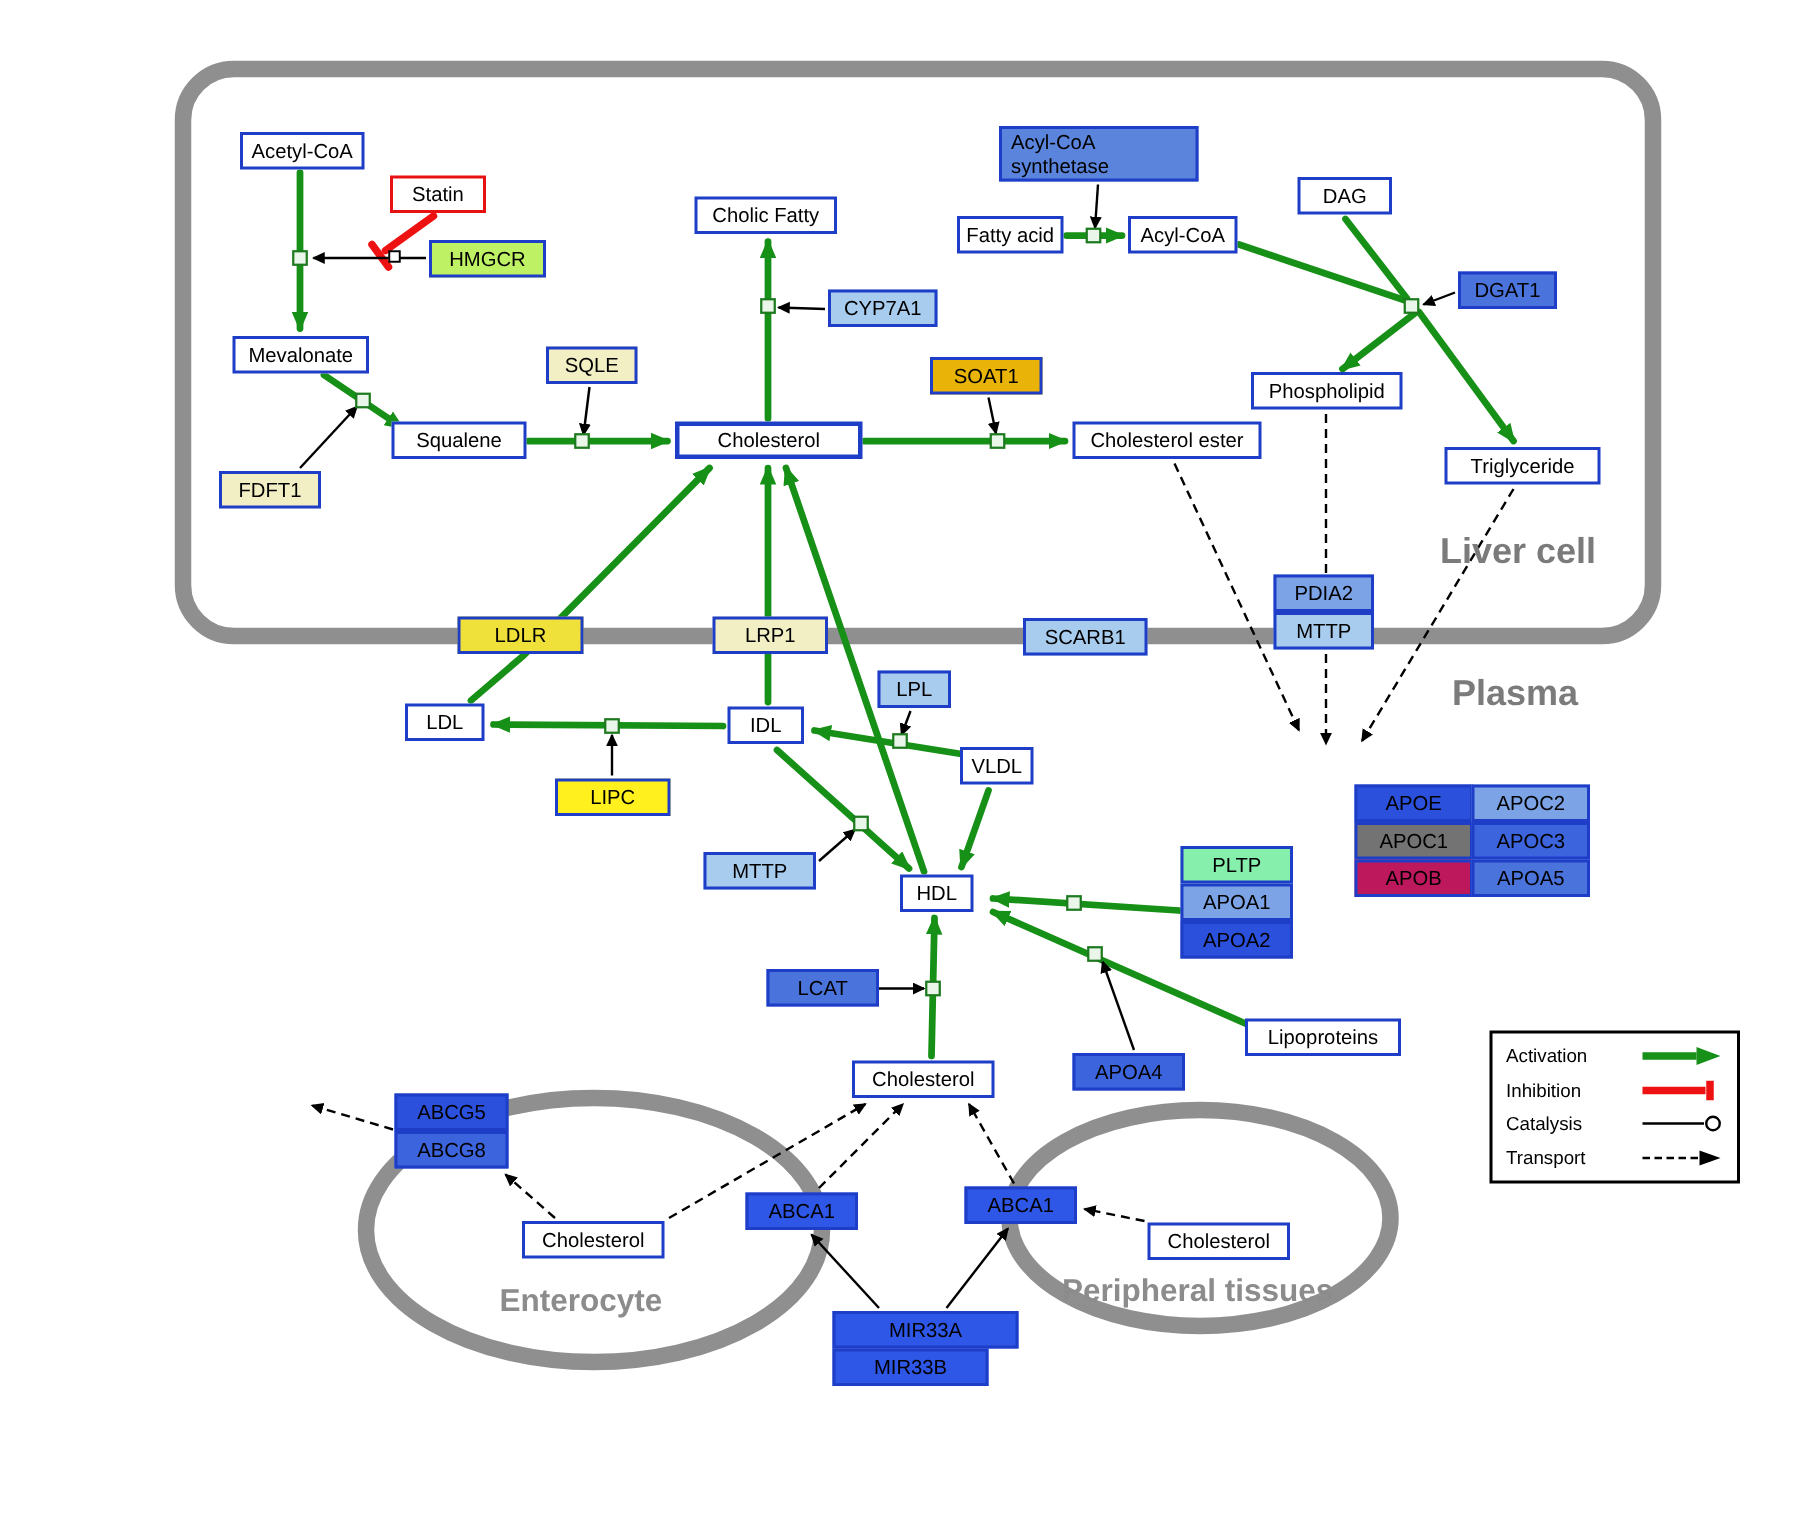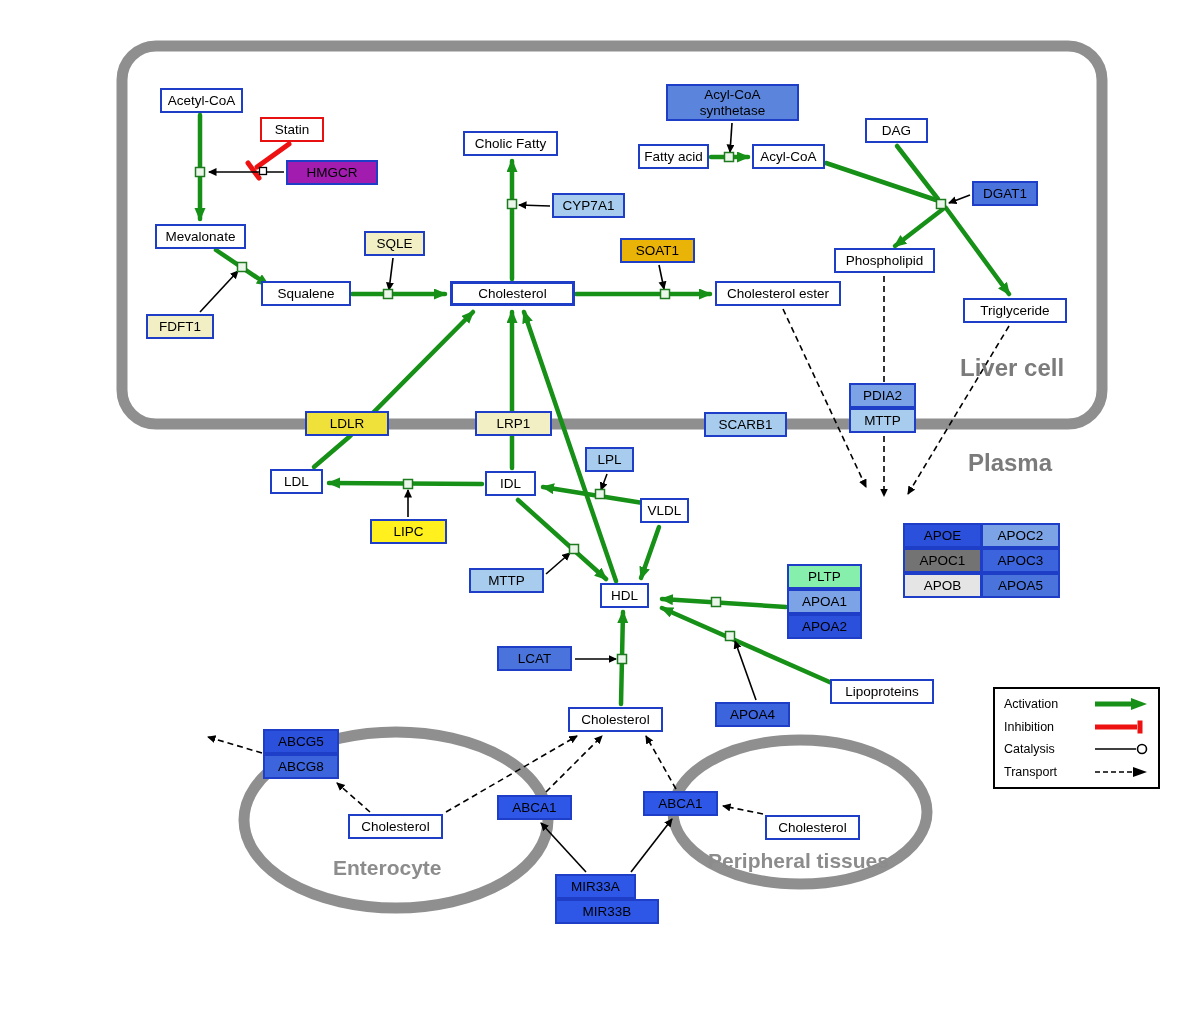--- a/index.html
+++ b/index.html
@@ -3,21 +3,21 @@
 <meta charset="utf-8">
 <style>
   html,body{margin:0;padding:0;background:#fff;}
   .stage{position:relative;width:1200px;height:1013px;background:#fff;overflow:hidden;
          font-family:"Liberation Sans",sans-serif;color:#000;}
   .stage svg.wires{position:absolute;left:0;top:0;}
   .node{position:absolute;box-sizing:border-box;height:25px;border:2px solid #1E3EC8;background:#fff;
         display:flex;align-items:center;justify-content:center;font-size:13.5px;white-space:nowrap;z-index:5;}
   .node.thick{border-width:3px;}
   .node.redb{border-color:#E81111;border-width:2.5px;}
-  .node.wrap{height:37px;white-space:normal;text-align:center;line-height:16px;padding:0 6px;}
+  .node.wrap{height:37px;white-space:normal;text-align:left;line-height:16px;padding:0 6px;}
   .biglabel{position:absolute;font-weight:bold;color:#7b7b7b;z-index:6;white-space:nowrap;}
   .legend{position:absolute;left:993px;top:687px;width:167px;height:102px;border:2px solid #000;background:#fff;
           box-sizing:border-box;display:flex;flex-direction:column;justify-content:space-around;padding:4px 9px;z-index:7;}
   .lrow{display:flex;align-items:center;justify-content:space-between;font-size:12.5px;}
   .g{stroke:#169016;stroke-width:4.5;fill:none;stroke-linecap:round;}
   .b{stroke:#000;stroke-width:1.6;fill:none;}
   .d{stroke:#000;stroke-width:1.6;fill:none;stroke-dasharray:6 4;}
   .r{stroke:#EE1111;stroke-width:5;fill:none;stroke-linecap:round;}
   .mem{stroke:#8F8F8F;stroke-width:11;fill:none;}
   .jsq{fill:#EAF6EA;stroke:#1E7A1E;stroke-width:1.5;}
@@ -118,69 +118,69 @@
     </g>
   </svg>
 
   <div class="biglabel" style="left:960px;top:354px;font-size:24px">Liver cell</div>
   <div class="biglabel" style="left:968px;top:449px;font-size:24px">Plasma</div>
   <div class="biglabel" style="left:333px;top:856px;font-size:21px;color:#8c8c8c">Enterocyte</div>
   <div class="biglabel" style="left:708px;top:849px;font-size:21px;color:#8c8c8c">Peripheral tissues</div>
 
   <div class="node" style="left:160px;top:88px;width:83px">Acetyl-CoA</div>
   <div class="node redb" style="left:260px;top:117px;width:64px">Statin</div>
-  <div class="node" style="left:286px;top:160px;width:92px;background:#a21caf">HMGCR</div>
+  <div class="node" style="left:286px;top:160px;width:78px;background:#bef264">HMGCR</div>
   <div class="node" style="left:155px;top:224px;width:91px">Mevalonate</div>
   <div class="node" style="left:146px;top:314px;width:68px;background:#F2EFC5">FDFT1</div>
   <div class="node" style="left:261px;top:281px;width:90px">Squalene</div>
   <div class="node" style="left:364px;top:231px;width:61px;background:#F2EFC5">SQLE</div>
   <div class="node thick" style="left:450px;top:281px;width:125px">Cholesterol</div>
   <div class="node" style="left:552px;top:193px;width:73px;background:#A8CCEE">CYP7A1</div>
   <div class="node" style="left:463px;top:131px;width:95px">Cholic Fatty</div>
   <div class="node" style="left:620px;top:238px;width:75px;background:#eab308">SOAT1</div>
   <div class="node" style="left:715px;top:281px;width:126px">Cholesterol ester</div>
   <div class="node wrap" style="left:666px;top:84px;width:133px;background:#5B85DD">Acyl-CoA synthetase</div>
   <div class="node" style="left:638px;top:144px;width:71px">Fatty acid</div>
   <div class="node" style="left:752px;top:144px;width:73px">Acyl-CoA</div>
   <div class="node" style="left:865px;top:118px;width:63px">DAG</div>
   <div class="node" style="left:972px;top:181px;width:66px;background:#4A74DC">DGAT1</div>
   <div class="node" style="left:834px;top:248px;width:101px">Phospholipid</div>
   <div class="node" style="left:963px;top:298px;width:104px">Triglyceride</div>
   <div class="node" style="left:849px;top:383px;width:67px;background:#7BA3E6">PDIA2</div>
   <div class="node" style="left:849px;top:408px;width:67px;background:#A8CCEE">MTTP</div>
-  <div class="node" style="left:704px;top:412px;width:83px;background:#A8CCEE">SCARB1</div>
+  <div class="node" style="left:682px;top:412px;width:83px;background:#A8CCEE">SCARB1</div>
   <div class="node" style="left:305px;top:411px;width:84px;background:#F0E03A">LDLR</div>
   <div class="node" style="left:475px;top:411px;width:77px;background:#F2EFC5">LRP1</div>
   <div class="node" style="left:270px;top:469px;width:53px">LDL</div>
   <div class="node" style="left:485px;top:471px;width:51px">IDL</div>
   <div class="node" style="left:585px;top:447px;width:49px;background:#A8CCEE">LPL</div>
   <div class="node" style="left:640px;top:498px;width:49px">VLDL</div>
   <div class="node" style="left:370px;top:519px;width:77px;background:#FFF01E">LIPC</div>
   <div class="node" style="left:469px;top:568px;width:75px;background:#A8CCEE">MTTP</div>
   <div class="node" style="left:600px;top:583px;width:49px">HDL</div>
-  <div class="node" style="left:497px;top:646px;width:75px;background:#4A74DC">LCAT</div>
+  <div class="node" style="left:511px;top:646px;width:75px;background:#4A74DC">LCAT</div>
   <div class="node" style="left:787px;top:564px;width:75px;background:#86efac">PLTP</div>
   <div class="node" style="left:787px;top:589px;width:75px;background:#7BA3E6">APOA1</div>
   <div class="node" style="left:787px;top:614px;width:75px;background:#2B50DC">APOA2</div>
   <div class="node" style="left:903px;top:523px;width:79px;background:#2B50DC">APOE</div>
   <div class="node" style="left:981px;top:523px;width:79px;background:#7BA3E6">APOC2</div>
   <div class="node" style="left:903px;top:548px;width:79px;background:#737373">APOC1</div>
   <div class="node" style="left:981px;top:548px;width:79px;background:#3C64DC">APOC3</div>
-  <div class="node" style="left:903px;top:573px;width:79px;background:#e5e5e5">APOB</div>
+  <div class="node" style="left:903px;top:573px;width:79px;background:#be185d">APOB</div>
   <div class="node" style="left:981px;top:573px;width:79px;background:#4A74DC">APOA5</div>
   <div class="node" style="left:715px;top:702px;width:75px;background:#3C64DC">APOA4</div>
   <div class="node" style="left:830px;top:679px;width:104px">Lipoproteins</div>
   <div class="node" style="left:568px;top:707px;width:95px">Cholesterol</div>
   <div class="node" style="left:263px;top:729px;width:76px;background:#2B50DC">ABCG5</div>
   <div class="node" style="left:263px;top:754px;width:76px;background:#3C64DC">ABCG8</div>
   <div class="node" style="left:348px;top:814px;width:95px">Cholesterol</div>
   <div class="node" style="left:497px;top:795px;width:75px;background:#2E57E8">ABCA1</div>
   <div class="node" style="left:643px;top:791px;width:75px;background:#2E57E8">ABCA1</div>
   <div class="node" style="left:765px;top:815px;width:95px">Cholesterol</div>
-  <div class="node" style="left:555px;top:874px;width:81px;background:#2E57E8">MIR33A</div>
+  <div class="node" style="left:555px;top:874px;width:124px;background:#2E57E8">MIR33A</div>
   <div class="node" style="left:555px;top:899px;width:104px;background:#2E57E8">MIR33B</div>
 
   <div class="legend">
     <div class="lrow">
       <span>Activation</span>
       <svg width="56" height="16">
         <line x1="2" y1="8" x2="38" y2="8" stroke="#169016" stroke-width="5"></line>
         <polygon points="38,2 54,8 38,14" fill="#169016"></polygon>
       </svg>
     </div>

